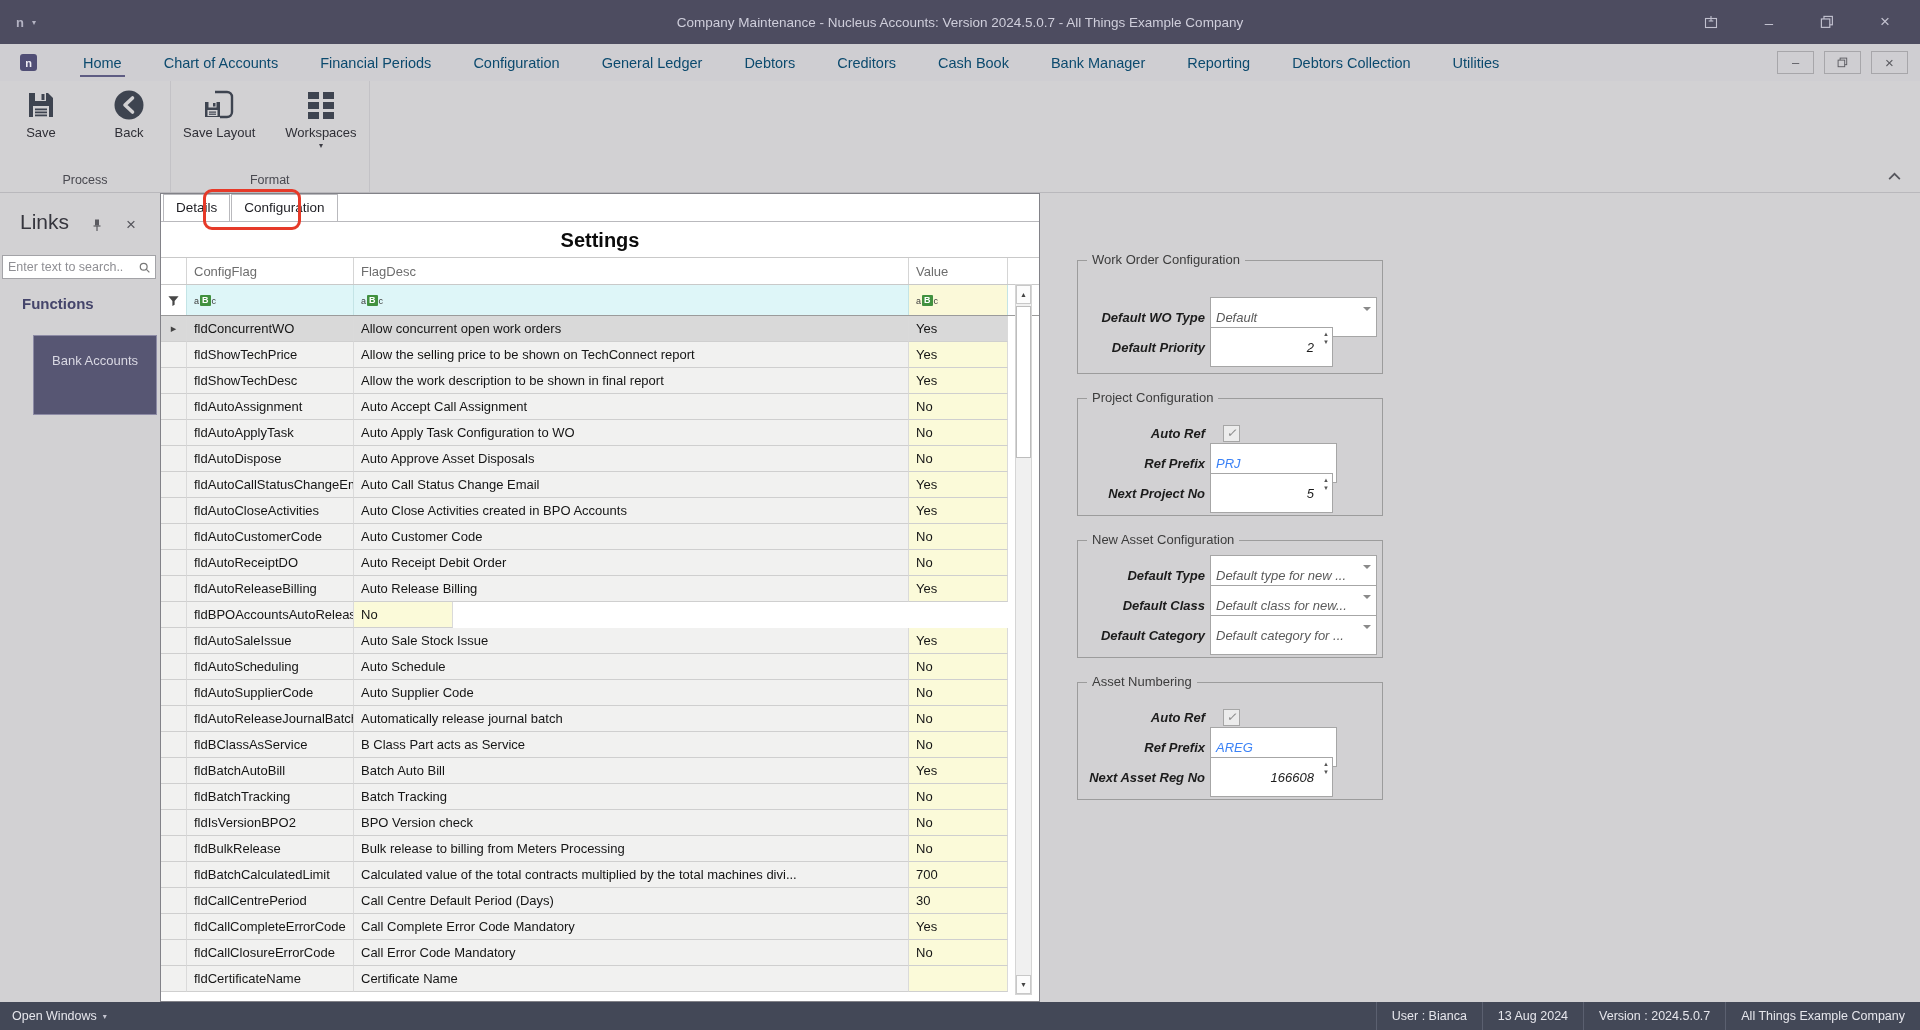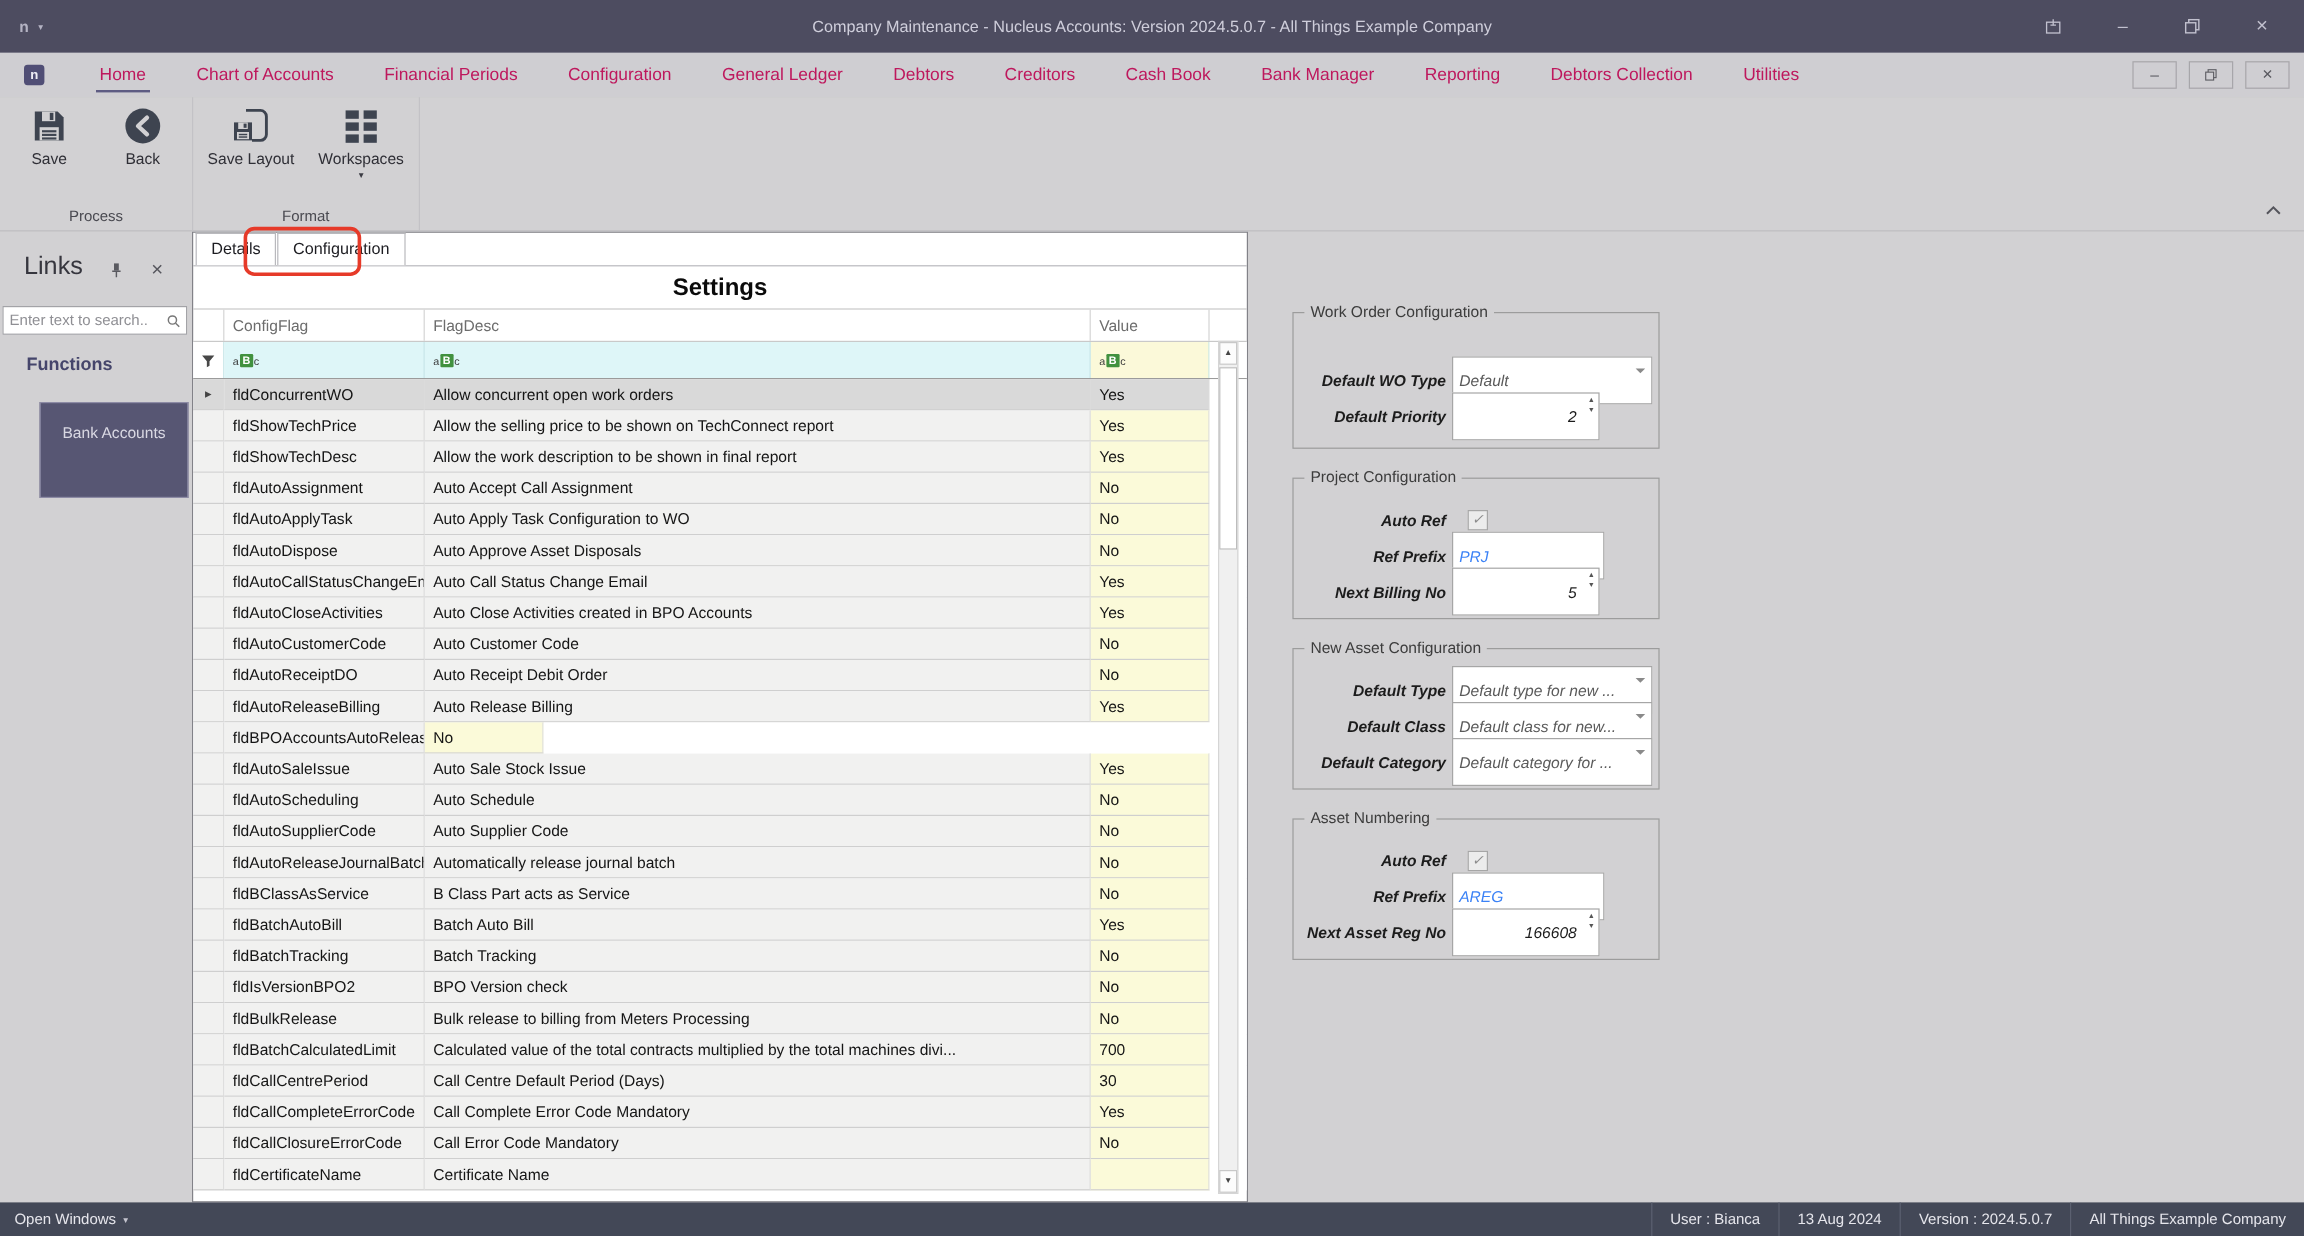--- a/index.html
+++ b/index.html
@@ -18,33 +18,33 @@
           color:#c2c1cf;font-size:15px;}
   .tb-ctl svg{width:14px;height:14px;}
 
   
   .tabrow{position:absolute;left:0;top:44px;width:100%;height:37px;background:#cfced2;
           border-bottom:1px solid #c2c1c5;}
   .app-icon{position:absolute;left:20px;top:10px;width:17px;height:17px;background:#504e75;
             border-radius:3px;color:#efeef6;font-size:11px;font-weight:bold;
             display:flex;align-items:center;justify-content:center;}
   .rtabs{position:absolute;left:62px;top:0;height:100%;display:flex;}
-  .rtab{padding:0 21px;display:flex;align-items:center;font-size:14.5px;color:#be185d;position:relative;}
+  .rtab{padding:0 21px;display:flex;align-items:center;font-size:14.5px;color:#0c4a6e;position:relative;}
   .rtab.active::after{content:"";position:absolute;left:18px;right:18px;bottom:4px;height:2px;background:#5e5c83;}
   .winbtns{position:absolute;right:12px;top:7px;display:flex;gap:10px;}
   .wbtn{width:37px;height:23px;border:1px solid #a7a6aa;display:flex;align-items:center;
         justify-content:center;color:#5a5a60;font-size:13px;box-sizing:border-box;}
   .wbtn svg{width:11px;height:11px;}
 
   
   .ribbon{position:absolute;left:0;top:81px;width:100%;height:112px;background:#d2d1d3;
           border-bottom:1px solid #b9b8bc;box-sizing:border-box;}
   .ribbon-groups{display:flex;height:100%;}
   .rgroup{display:flex;flex-direction:column;border-right:1px solid #c3c2c6;}
-  .rbtns{flex:1;display:flex;padding:7px 8px 0 8px;gap:12px;}
+  .rbtns{flex:1;display:flex;padding:7px 8px 0 8px;gap:22px;}
   .rbtn{min-width:58px;padding:0 4px;display:flex;flex-direction:column;align-items:center;
         color:#2f2f36;font-size:13px;}
   .ricon svg{width:34px;height:34px;display:block;}
   .rlabel{margin-top:3px;white-space:nowrap;}
   .rdd{font-size:8px;color:#3c3c44;margin-top:1px;}
   .rgroup-label{text-align:center;font-size:12.5px;color:#494950;padding:2px 0 5px;}
   .ribbon-collapse{position:absolute;right:18px;bottom:6px;}
   .ribbon-collapse svg{width:15px;height:11px;}
 
   
@@ -549,21 +549,21 @@
         <span class="cfg-legend">Project Configuration</span>
         <div class="cfg-row">
           <span class="cfg-label">Auto Ref</span>
           <span class="ctl chk">✓</span>
         </div>
         <div class="cfg-row">
           <span class="cfg-label">Ref Prefix</span>
           <span class="ctl txt">PRJ</span>
         </div>
         <div class="cfg-row">
-          <span class="cfg-label">Next Billing No</span>
+          <span class="cfg-label">Next Project No</span>
           <span class="ctl spin">5<span class="spin-arrows">
               <span>▲</span>
               <span>▼</span>
             </span></span>
         </div>
       </div>
       <div class="cfgbox">
         <span class="cfg-legend">New Asset Configuration</span>
         <div class="cfg-row">
           <span class="cfg-label">Default Type</span>

